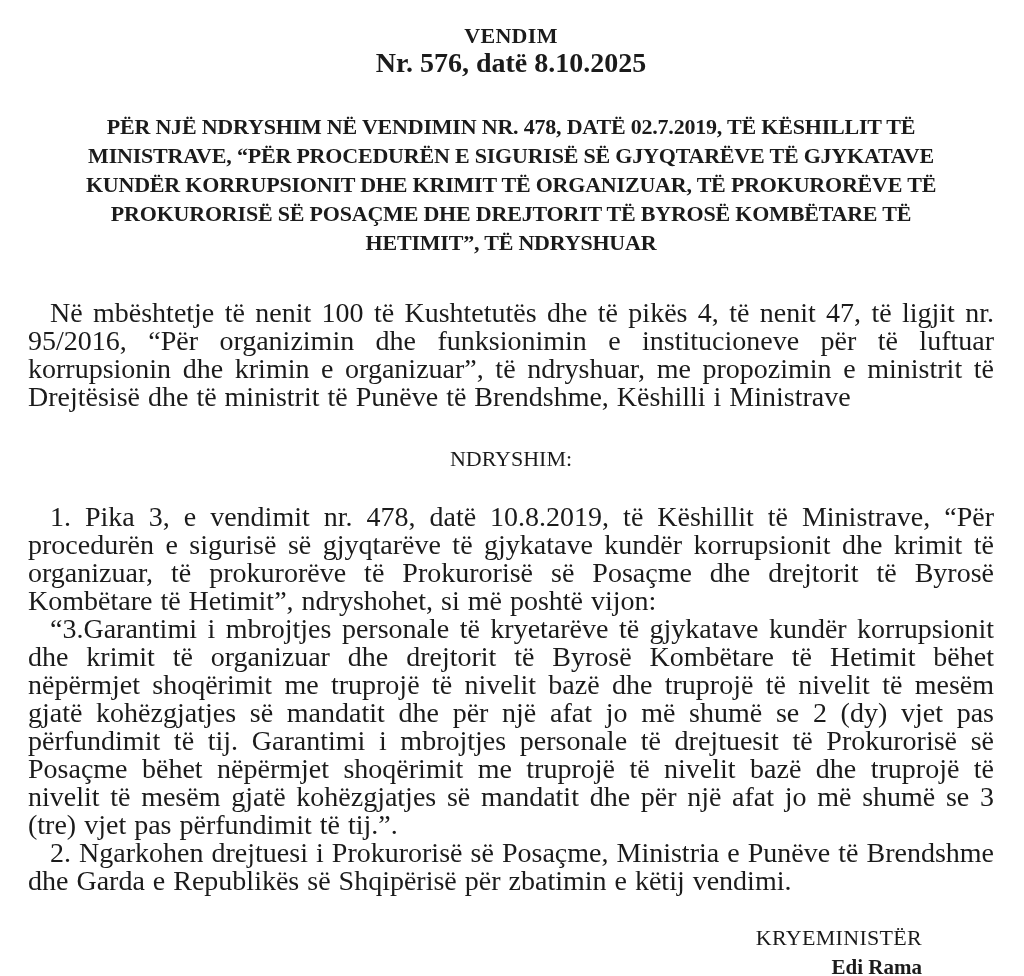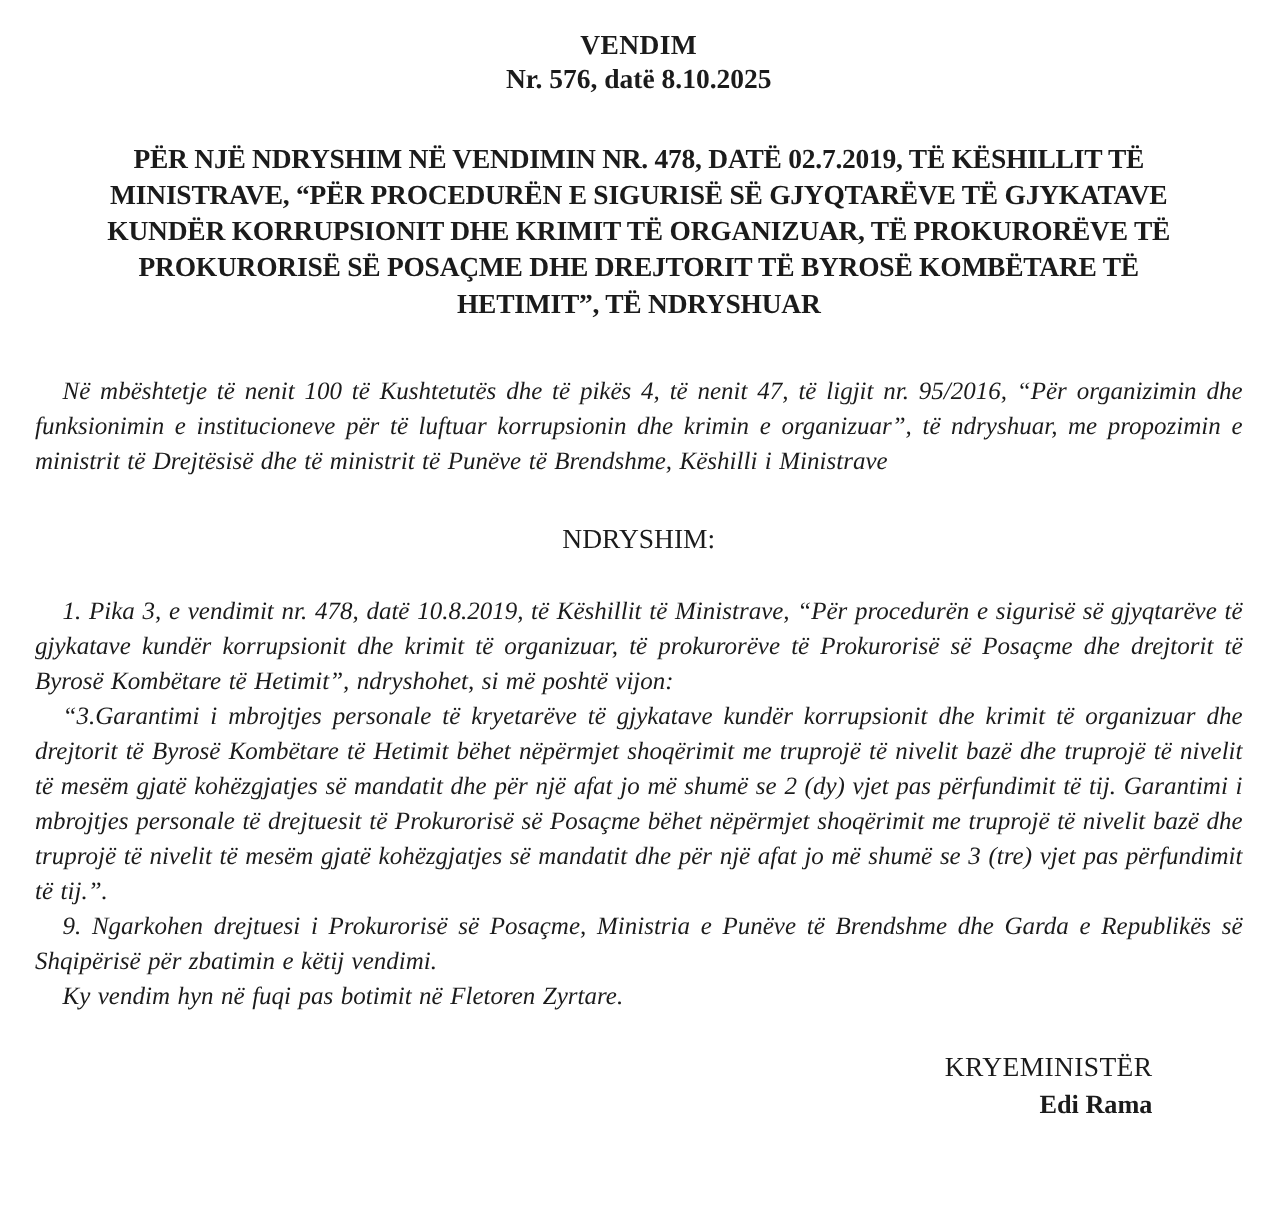--- a/index.html
+++ b/index.html
@@ -23,40 +23,39 @@
     text-align: center;
     font-weight: bold;
     font-size: 22px;
     line-height: 27px;
     letter-spacing: 0.3px;
     margin: 0;
   }
   .doc-number {
     text-align: center;
     font-weight: bold;
-    font-size: 22px;
+    font-size: 28px;
     line-height: 27px;
     margin: 0;
   }
   .doc-heading {
     text-align: center;
     font-weight: bold;
     font-size: 22px;
     line-height: 29px;
     letter-spacing: -0.2px;
     margin: 36px 24px 0 24px;
   }
   .body-para {
     text-align: justify;
-    font-size: 20px;
+    font-size: 28px;
     line-height: 28px;
     text-indent: 22px;
     margin: 0;
     word-spacing: 1px;
-    font-style: italic;
   }
   .preamble {
     margin-top: 42px;
   }
   .decision-word {
     text-align: center;
     font-size: 22px;
     line-height: 28px;
     margin: 34px 0 0 0;
   }
@@ -90,22 +89,21 @@
 
   <h3 class="doc-heading">PËR NJË NDRYSHIM NË VENDIMIN NR. 478, DATË 02.7.2019, TË KËSHILLIT TË MINISTRAVE, “PËR PROCEDURËN E SIGURISË SË GJYQTARËVE TË GJYKATAVE KUNDËR KORRUPSIONIT DHE KRIMIT TË ORGANIZUAR, TË PROKURORËVE TË PROKURORISË SË POSAÇME DHE DREJTORIT TË BYROSË KOMBËTARE TË HETIMIT”, TË NDRYSHUAR</h3>
 
   <p class="body-para preamble">Në mbështetje të nenit 100 të Kushtetutës dhe të pikës 4, të nenit 47, të ligjit nr. 95/2016, “Për organizimin dhe funksionimin e institucioneve për të luftuar korrupsionin dhe krimin e organizuar”, të ndryshuar, me propozimin e ministrit të Drejtësisë dhe të ministrit të Punëve të Brendshme, Këshilli i Ministrave</p>
 
   <div class="decision-word">NDRYSHIM:</div>
 
   <div class="points">
     <p class="body-para">1. Pika 3, e vendimit nr. 478, datë 10.8.2019, të Këshillit të Ministrave, “Për procedurën e sigurisë së gjyqtarëve të gjykatave kundër korrupsionit dhe krimit të organizuar, të prokurorëve të Prokurorisë së Posaçme dhe drejtorit të Byrosë Kombëtare të Hetimit”, ndryshohet, si më poshtë vijon:</p>
     <p class="body-para">“3.Garantimi i mbrojtjes personale të kryetarëve të gjykatave kundër korrupsionit dhe krimit të organizuar dhe drejtorit të Byrosë Kombëtare të Hetimit bëhet nëpërmjet shoqërimit me truprojë të nivelit bazë dhe truprojë të nivelit të mesëm gjatë kohëzgjatjes së mandatit dhe për një afat jo më shumë se 2 (dy) vjet pas përfundimit të tij. Garantimi i mbrojtjes personale të drejtuesit të Prokurorisë së Posaçme bëhet nëpërmjet shoqërimit me truprojë të nivelit bazë dhe truprojë të nivelit të mesëm gjatë kohëzgjatjes së mandatit dhe për një afat jo më shumë se 3 (tre) vjet pas përfundimit të tij.”.</p>
-    <p class="body-para">9. Ngarkohen drejtuesi i Prokurorisë së Posaçme, Ministria e Punëve të Brendshme dhe Garda e Republikës së Shqipërisë për zbatimin e këtij vendimi.</p>
-    <p class="body-para">Ky vendim hyn në fuqi pas botimit në Fletoren Zyrtare.</p>
+    <p class="body-para">2. Ngarkohen drejtuesi i Prokurorisë së Posaçme, Ministria e Punëve të Brendshme dhe Garda e Republikës së Shqipërisë për zbatimin e këtij vendimi.</p>
   </div>
 
   <div class="signature">
     <div class="signature-role">KRYEMINISTËR</div>
     <div class="signature-name">Edi Rama</div>
   </div>
 
 </div>
 
 </body></html>

